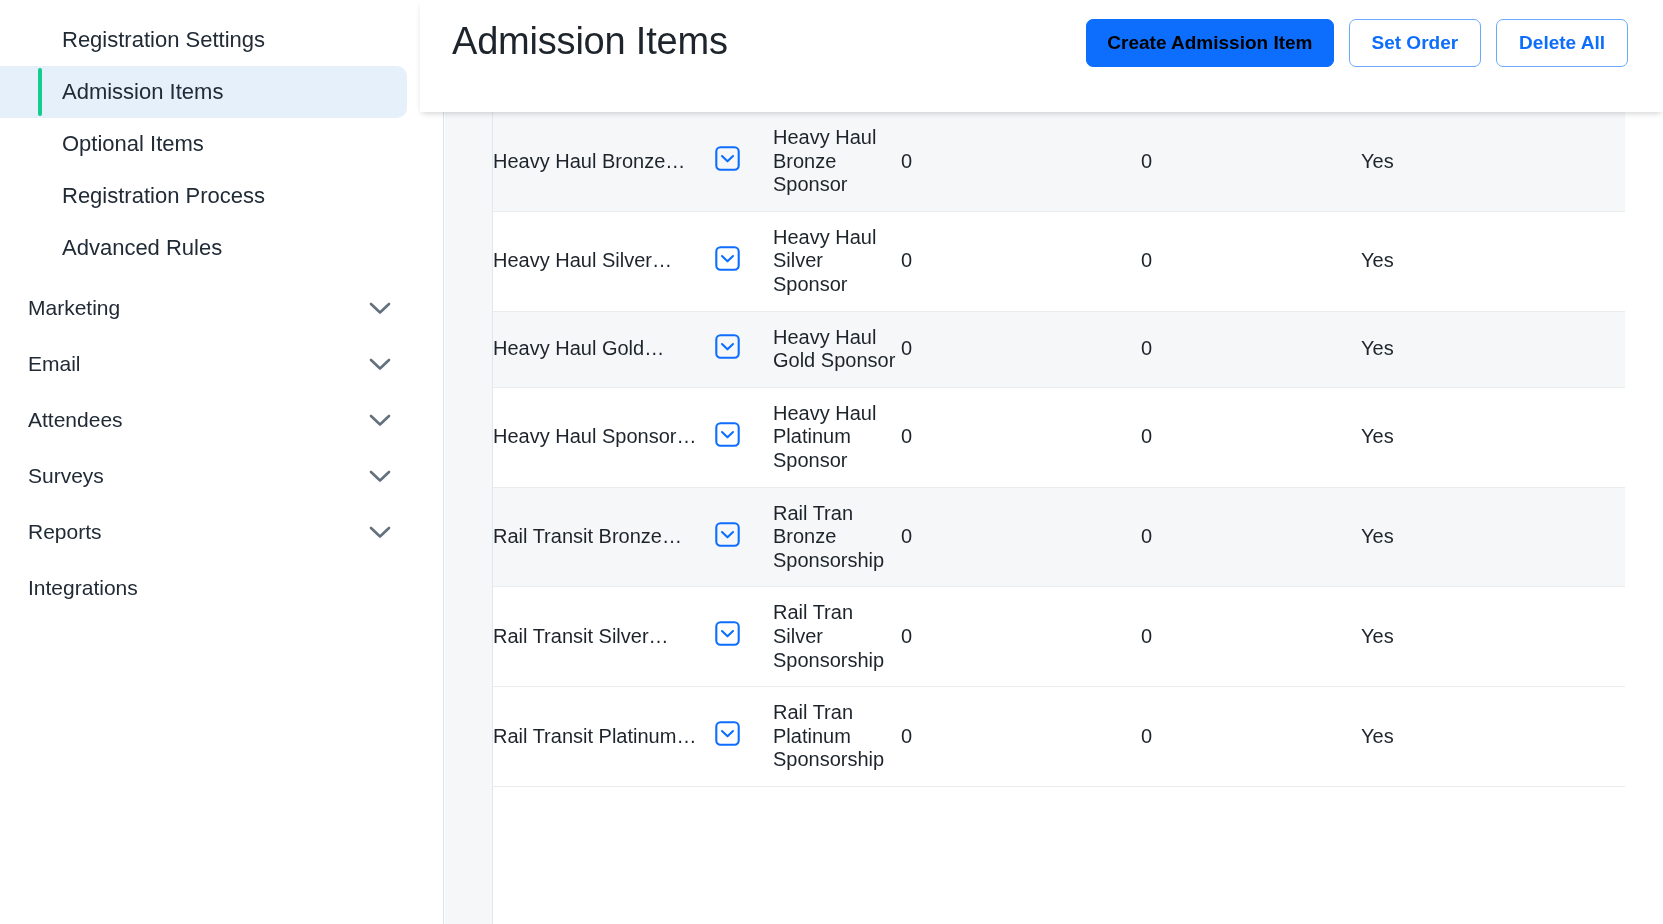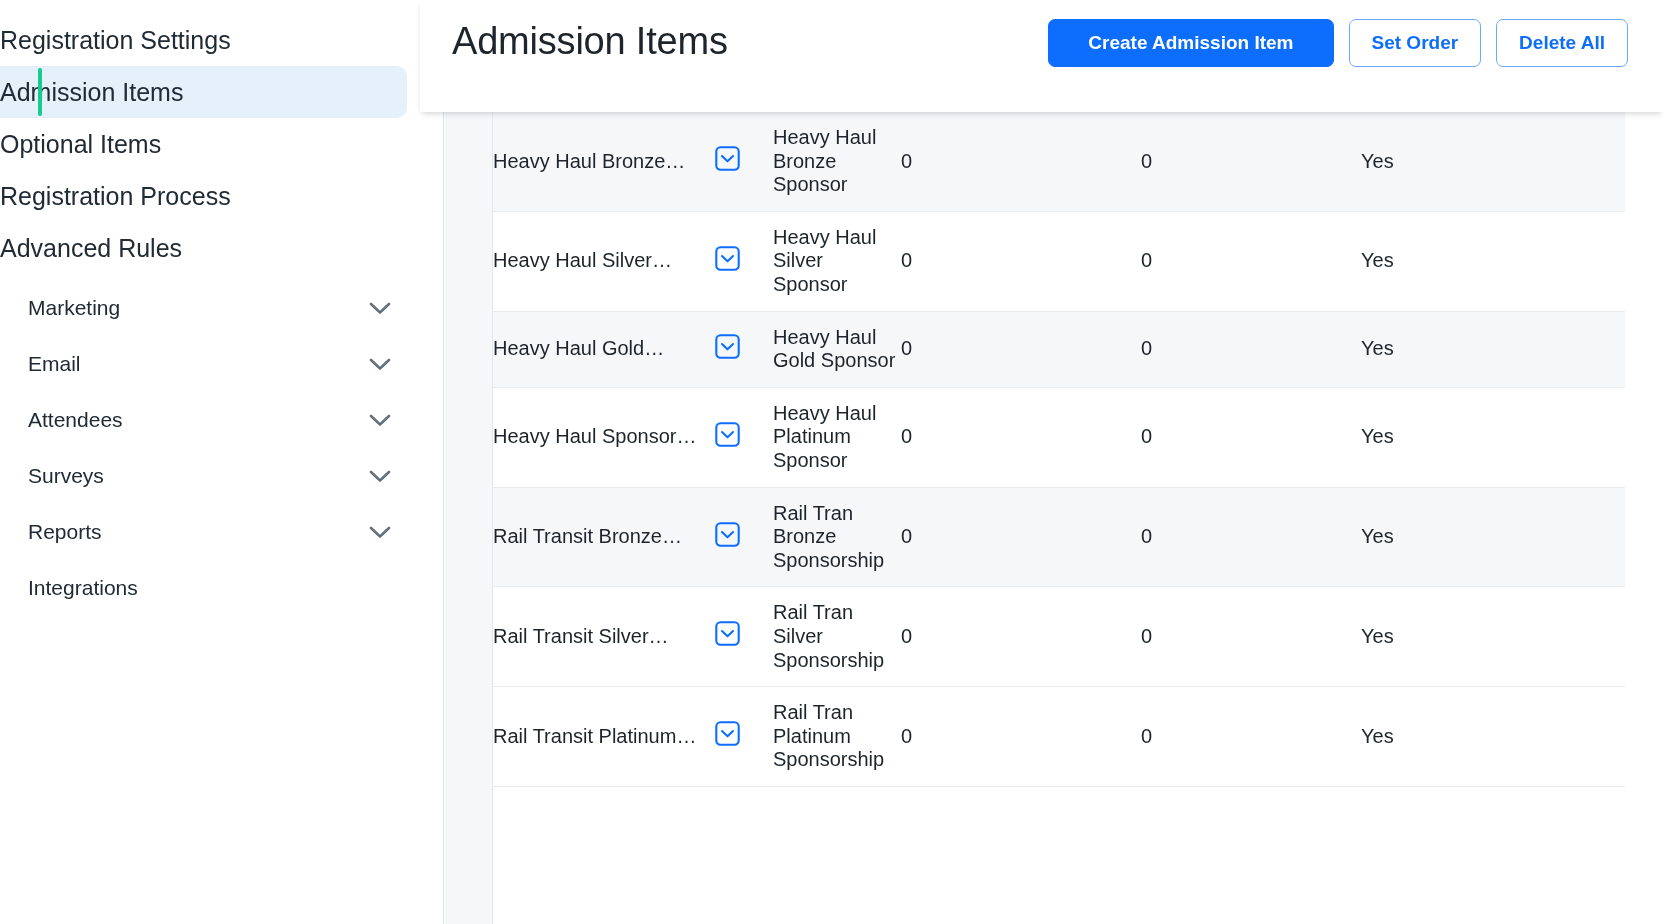--- a/index.html
+++ b/index.html
@@ -25,21 +25,22 @@
     background: #ffffff;
     border-right: 1px solid #dfe3e8;
     box-sizing: border-box;
     overflow: hidden;
   }
   .nav-sub {
     position: relative;
     height: 52px;
     display: flex;
     align-items: center;
-    font-size: 25px;
+    padding-left: 62px;
+    font-size: 22px;
     color: #212b36;
     box-sizing: border-box;
     border-radius: 0 10px 10px 0;
     margin-right: 36px;
   }
   .nav-sub.active {
     background: #e5f0fb;
     color: #212b36;
   }
   .nav-sub.active::before {
@@ -126,23 +127,23 @@
     font-weight: bold;
     display: flex;
     align-items: center;
     justify-content: center;
     box-sizing: border-box;
     cursor: pointer;
     white-space: nowrap;
   }
   .btn-primary {
     background: #0d6efd;
-    color: #ffffff;
+    color: #000000;
     border: 1px solid #0d6efd;
-    padding: 0 39px;
+    padding: 0 20px;
   }
   .btn-outline {
     background: #ffffff;
     color: #0d6efd;
     border: 1px solid #6aa9fb;
     padding: 8px 22px;
   }
 
   
   #table-scroll {

